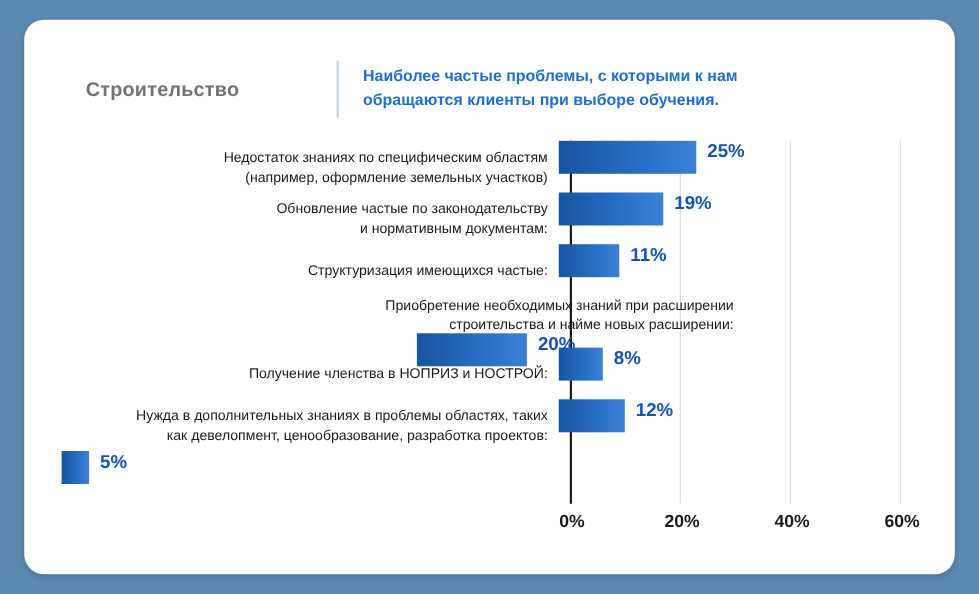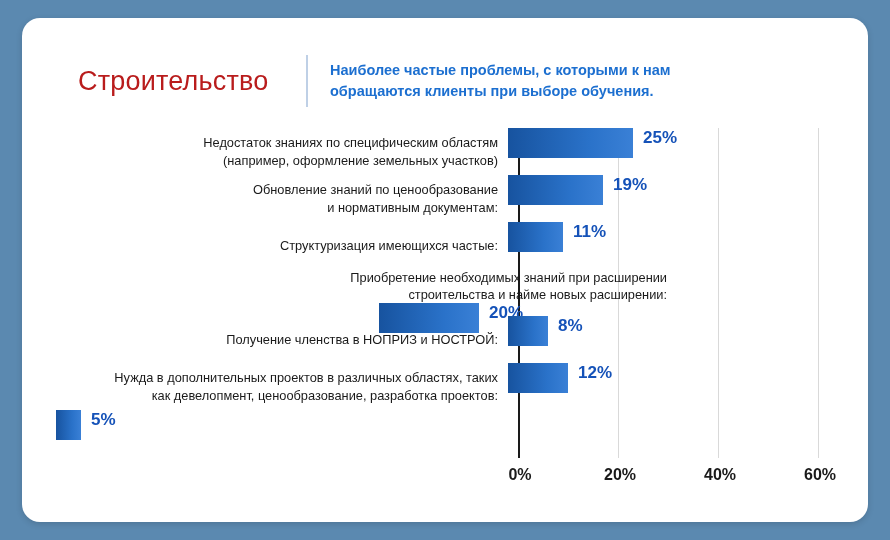--- a/index.html
+++ b/index.html
@@ -27,23 +27,23 @@
     position: absolute;
     left: 34px;
     top: 28px;
     width: 780px;
     height: 70px;
     display: flex;
     align-items: center;
   }
   .title {
     width: 250px;
-    font-size: 27px;
-    font-weight: normal;
-    color: #b91c1c;
+    font-size: 18px;
+    font-weight: bold;
+    color: #737373;
     letter-spacing: 0.2px;
     padding-left: 22px;
     box-sizing: border-box;
   }
   .divider {
     width: 2px;
     height: 52px;
     background: #bfd0e6;
     margin: 0 22px 0 0;
   }
@@ -170,21 +170,21 @@
             <div>(например, оформление земельных участков)</div>
           </div>
           <div class="bar-wrap">
             <div class="bar" style="width:125px;"></div>
             <div class="bar-value">25%</div>
           </div>
         </div>
 
         <div class="row" style="top:47px;">
           <div class="row-label">
-            <div>Обновление знаний по ценообразование</div>
+            <div>Обновление частые по законодательству</div>
             <div>и нормативным документам:</div>
           </div>
           <div class="bar-wrap">
             <div class="bar" style="width:95px;"></div>
             <div class="bar-value">19%</div>
           </div>
         </div>
 
         <div class="row" style="top:94px;">
           <div class="row-label">
@@ -212,21 +212,21 @@
             <div>Получение членства в НОПРИЗ и НОСТРОЙ:</div>
           </div>
           <div class="bar-wrap">
             <div class="bar" style="width:40px;"></div>
             <div class="bar-value">8%</div>
           </div>
         </div>
 
         <div class="row" style="top:235px;">
           <div class="row-label">
-            <div>Нужда в дополнительных проектов в различных областях, таких</div>
+            <div>Нужда в дополнительных знаниях в проблемы областях, таких</div>
             <div>как девелопмент, ценообразование, разработка проектов:</div>
           </div>
           <div class="bar-wrap">
             <div class="bar" style="width:60px;"></div>
             <div class="bar-value">12%</div>
           </div>
         </div>
 
         <div class="row" style="top:282px;">
           <div class="bar-wrap">

